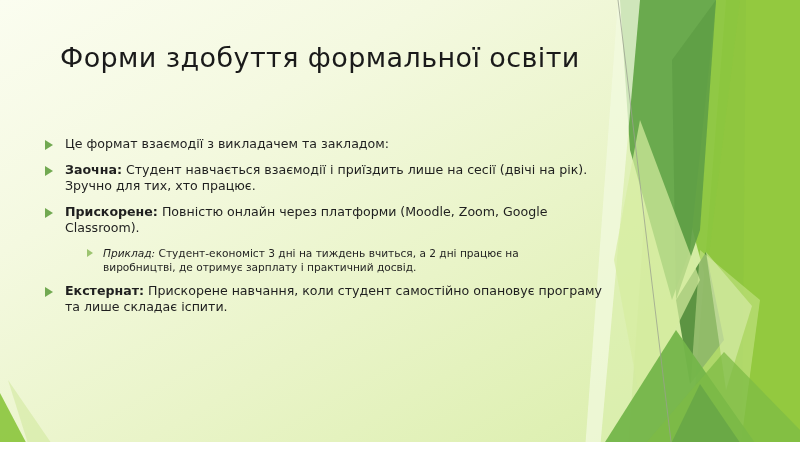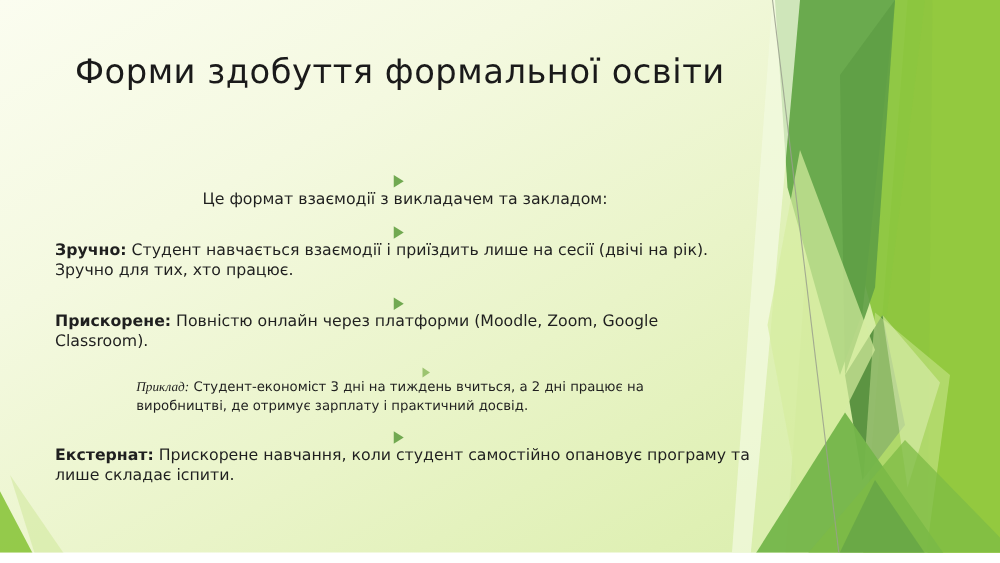--- a/index.html
+++ b/index.html
@@ -54,23 +54,22 @@
   
   #body-block {
     position: absolute;
     left: 44px;
     top: 136px;
     width: 560px;
   }
 
   .bullet-row {
     display: flex;
-    align-items: center;
+    align-items: flex-start;
     margin-bottom: 9px;
-    flex-direction: column;
   }
   .bullet-row:last-child { margin-bottom: 0; }
 
   .marker {
     flex: 0 0 auto;
     width: 10px;
     height: 11px;
     margin-top: 4px;
     margin-right: 11px;
     position: relative;
@@ -109,21 +108,21 @@
   .sub-row .marker::before {
     border-left: 6.5px solid #9cc470;
     border-top: 4.5px solid transparent;
     border-bottom: 4.5px solid transparent;
   }
   .sub-row .btext {
     font-size: 10.6px;
     line-height: 14px;
     width: 472px;
   }
-  .sub-row .btext i { font-style: italic; font-family: Liberation Serif, serif; }
+  .sub-row .btext i { font-style: italic; }
 </style>
 </head>
 <body>
 
 <div id="slide">
 
   <svg id="facet-art" viewBox="0 0 800 450" preserveAspectRatio="none" xmlns="http://www.w3.org/2000/svg">
 
     <polygon points="0,393 30,450 0,450" fill="#8cc63f" opacity="0.92"></polygon>
     <polygon points="30,450 56,450 8,380" fill="#cfe89a" opacity="0.55"></polygon>
@@ -159,21 +158,21 @@
   <div id="body-block">
 
     <div class="bullet-row">
       <span class="marker"></span>
       <span class="btext"><b></b><span>Це формат взаємодії з викладачем та закладом:</span></span>
     </div>
 
 
     <div class="bullet-row">
       <span class="marker"></span>
-      <span class="btext"><b>Зручно:</b><span> Студент навчається взаємодії і приїздить лише на сесії (двічі на рік). Зручно для тих, хто працює.</span></span>
+      <span class="btext"><b>Заочна:</b><span> Студент навчається взаємодії і приїздить лише на сесії (двічі на рік). Зручно для тих, хто працює.</span></span>
     </div>
 
     <div class="bullet-row">
       <span class="marker"></span>
       <span class="btext"><b>Прискорене:</b><span> Повністю онлайн через платформи (Moodle, Zoom, Google Classroom).</span></span>
     </div>
 
 
     <div class="bullet-row sub-row">
       <span class="marker"></span>

